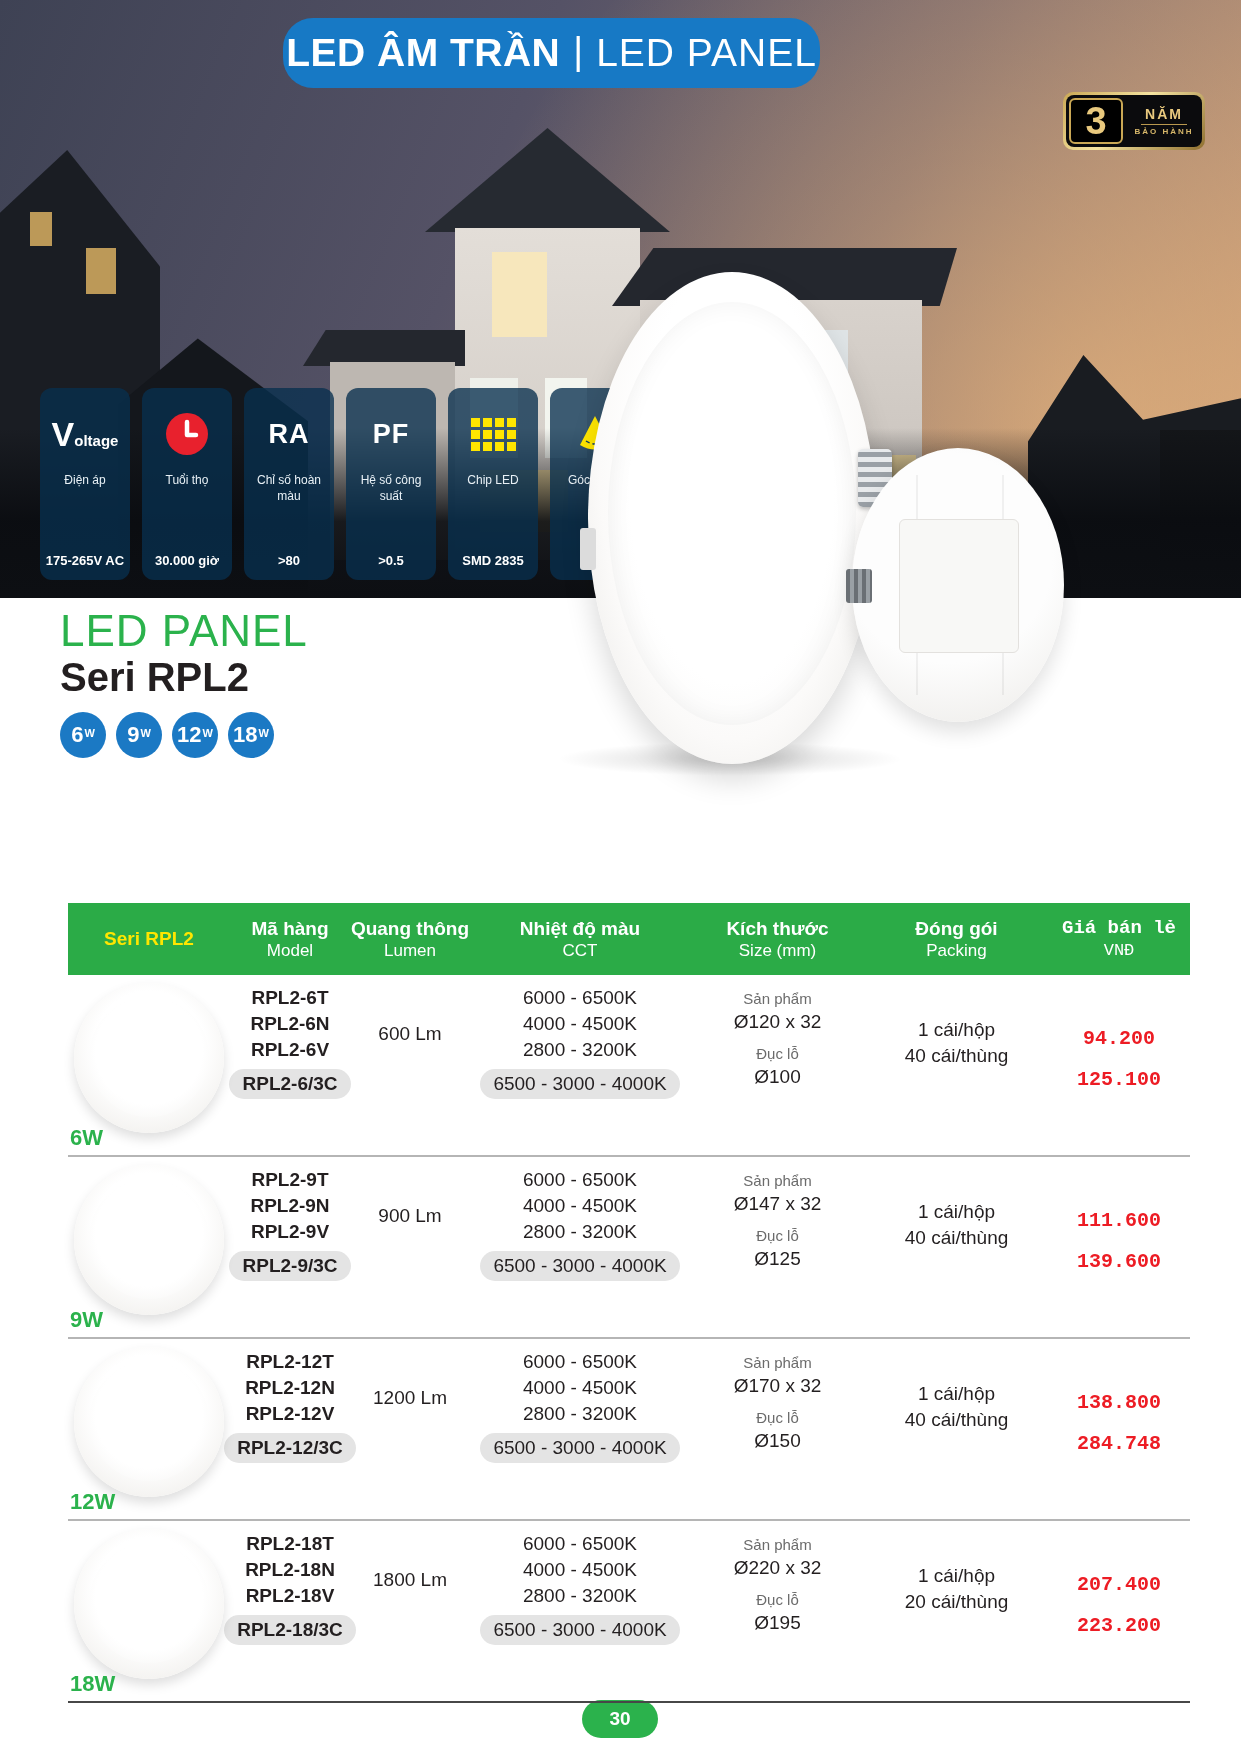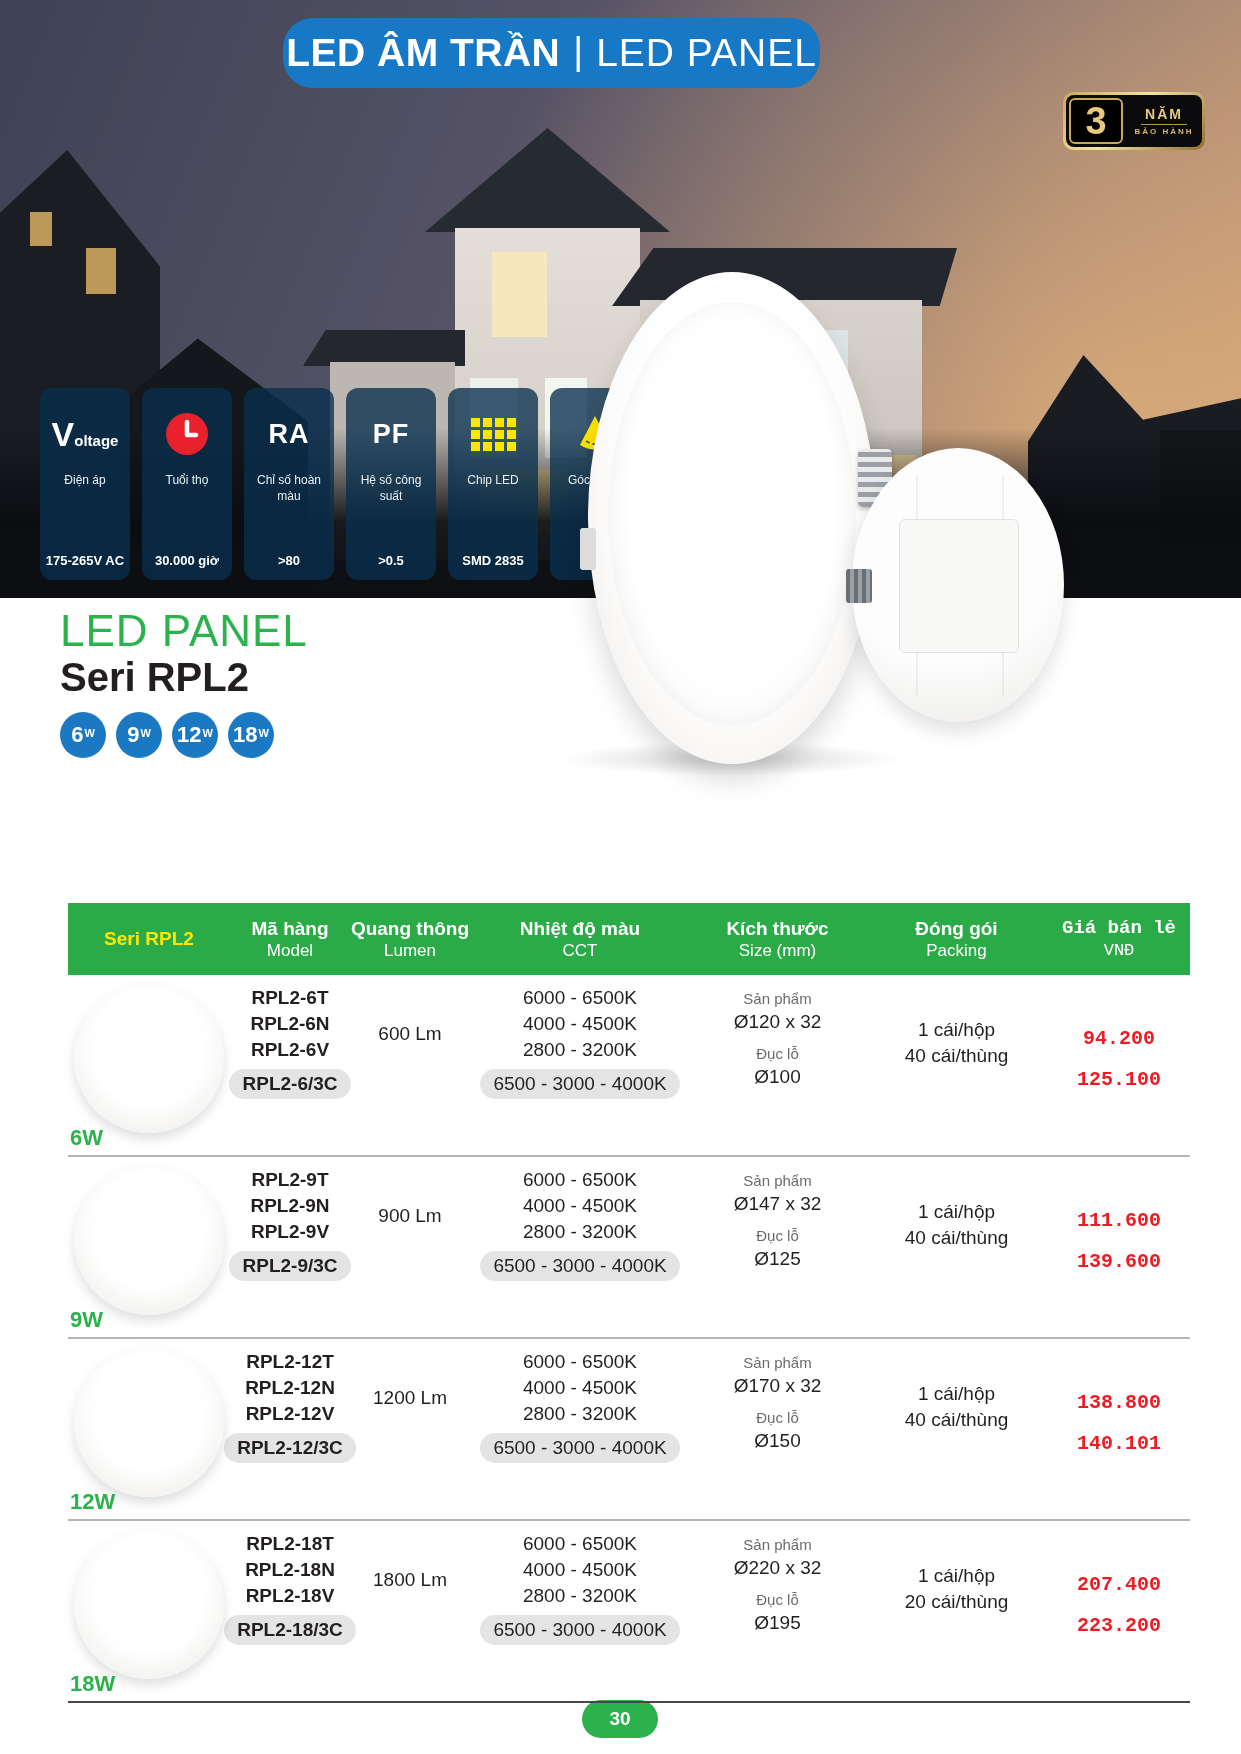--- a/index.html
+++ b/index.html
@@ -414,21 +414,21 @@
         <div class="sz-val">Ø170 x 32</div>
         <div class="sz-label">Đục lỗ</div>
         <div class="sz-val">Ø150</div>
       </div>
       <div class="cell c6 cell-pack">
         <div>1 cái/hộp</div>
         <div>40 cái/thùng</div>
       </div>
       <div class="cell c7 cell-price">
         <div class="price p1">138.800</div>
-        <div class="price p2">140.101</div>
+        <div class="price p2">284.748</div>
       </div>
     </div>
 
     <div class="trow last">
       <div class="cell c1 cell-img">
         <div class="prod"></div>
         <div class="wattlbl">18W</div>
       </div>
       <div class="cell c2 cell-model">
         <div class="mline">RPL2-18T</div>

